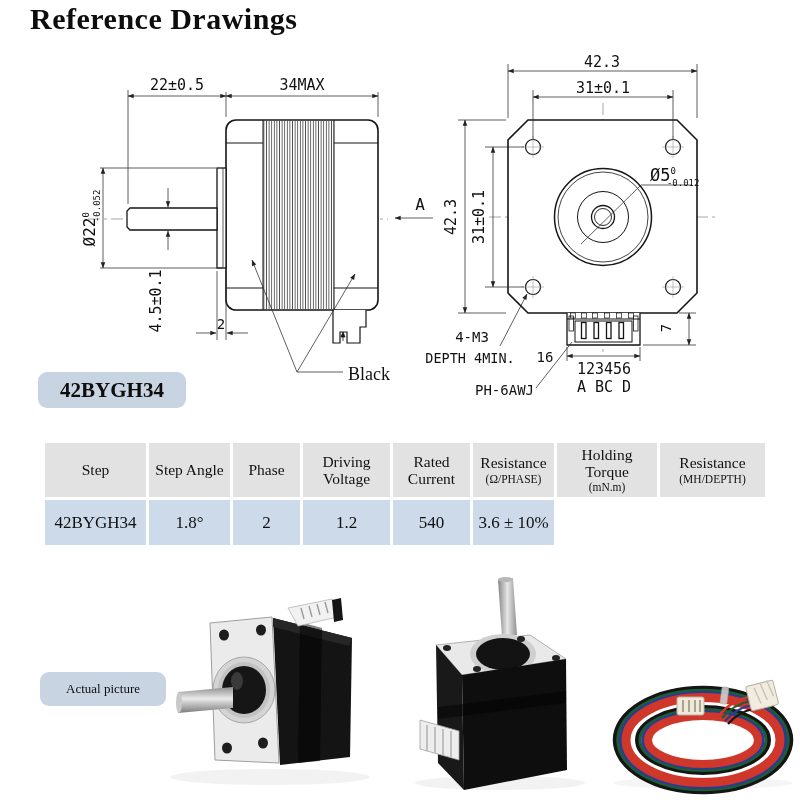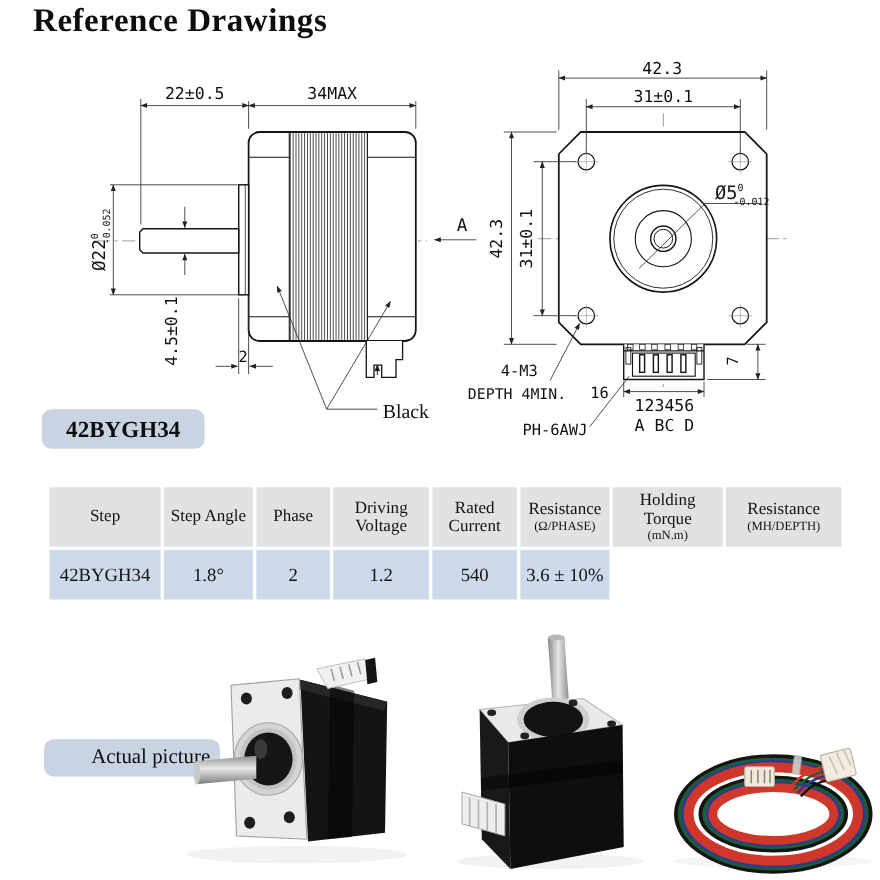--- a/index.html
+++ b/index.html
@@ -12,21 +12,21 @@
     position:absolute;left:30px;top:2px;font-size:30px;font-weight:700;
     color:#0d0d0d;letter-spacing:.5px;
   }
   .drawings{position:absolute;left:0;top:0;width:800px;height:432px;}
   .photos{position:absolute;left:0;top:555px;width:800px;height:245px;}
   .badge{
     position:absolute;background:#c9d4e3;border-radius:9px;
     display:flex;align-items:center;justify-content:center;color:#0d0d0d;
   }
   .badge.model{left:38px;top:372px;width:148px;height:36px;font-size:21px;font-weight:700;}
-  .badge.actual{left:40px;top:672px;width:126px;height:34px;font-size:19px;font-weight:400;padding-left:34px;}
+  .badge.actual{left:40px;top:672px;width:126px;height:34px;font-size:13px;font-weight:400;}
   .spec-table{
     position:absolute;left:45px;top:443px;
     display:grid;grid-template-columns:101px 81px 67px 87px 77px 81px 100px 105px;
     grid-template-rows:54px 45px;gap:3px;background:#fff;
   }
   .spec-table .th{
     background:#e2e2e2;display:flex;flex-direction:column;align-items:center;
     justify-content:center;text-align:center;font-size:15.5px;line-height:1.12;
     padding:2px 1px;
   }

